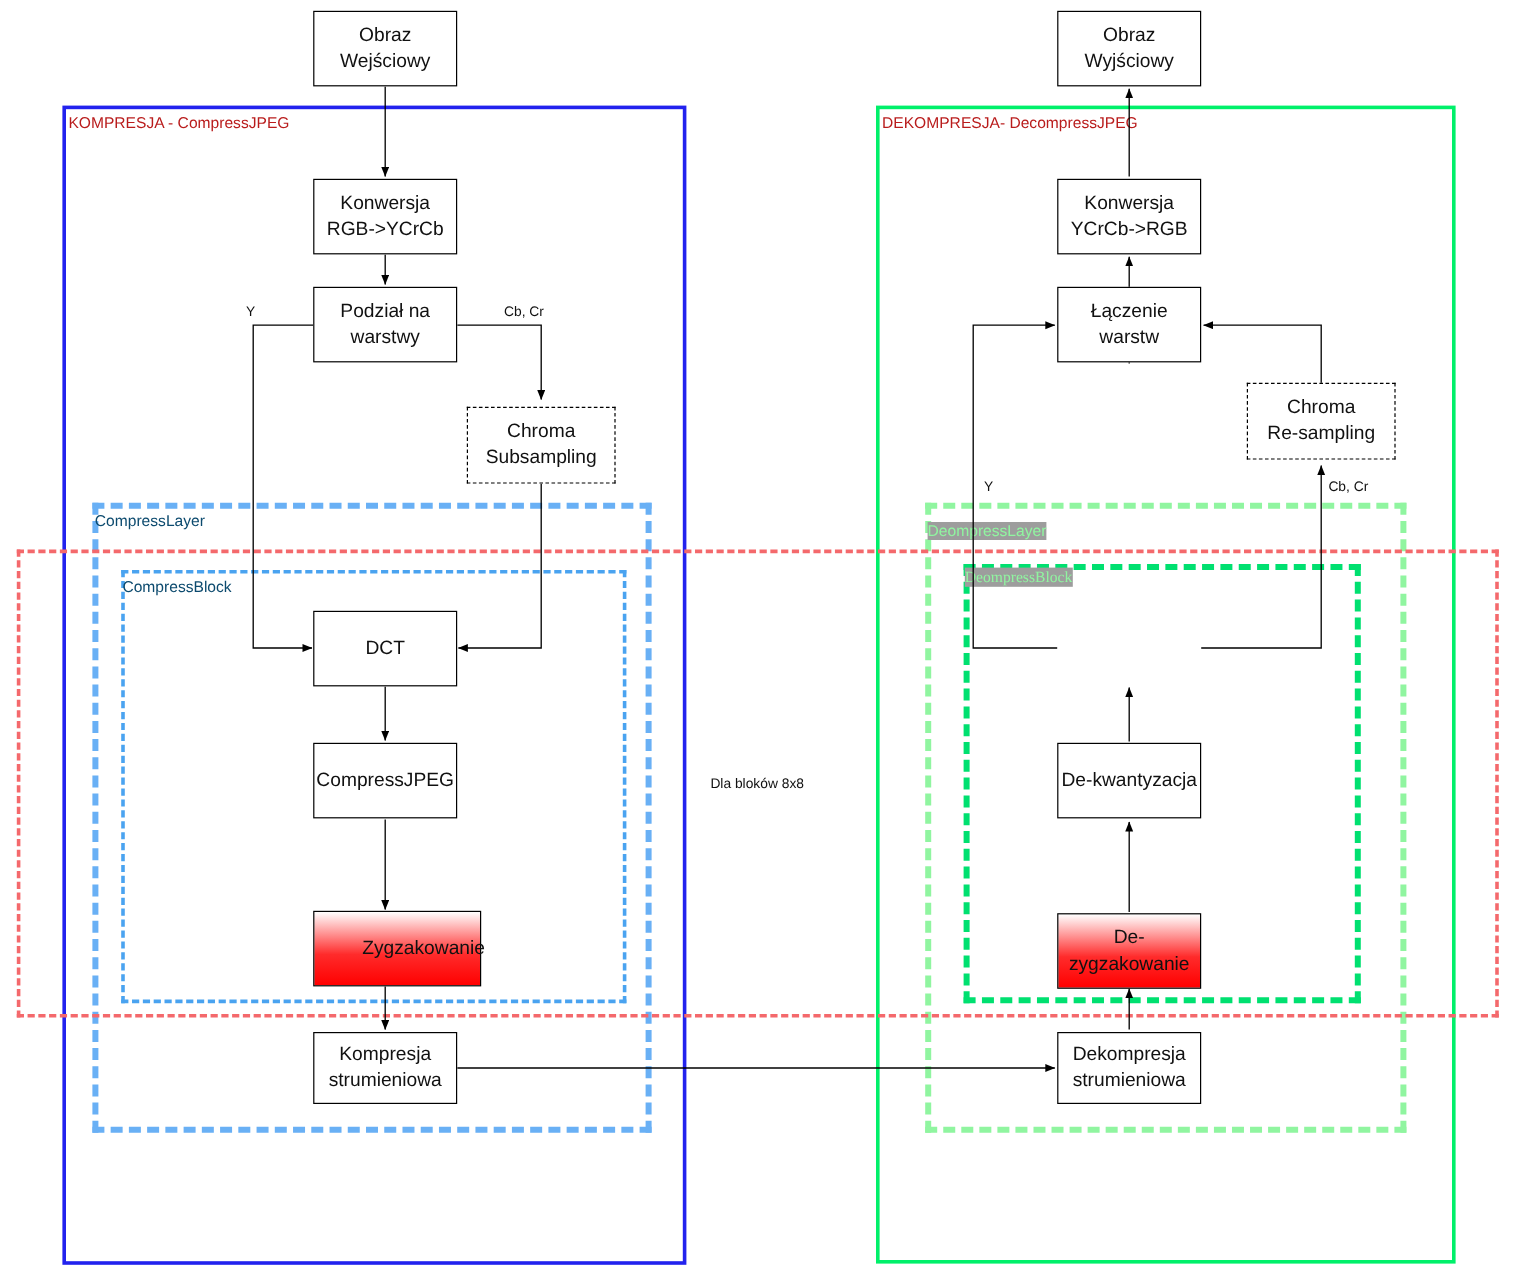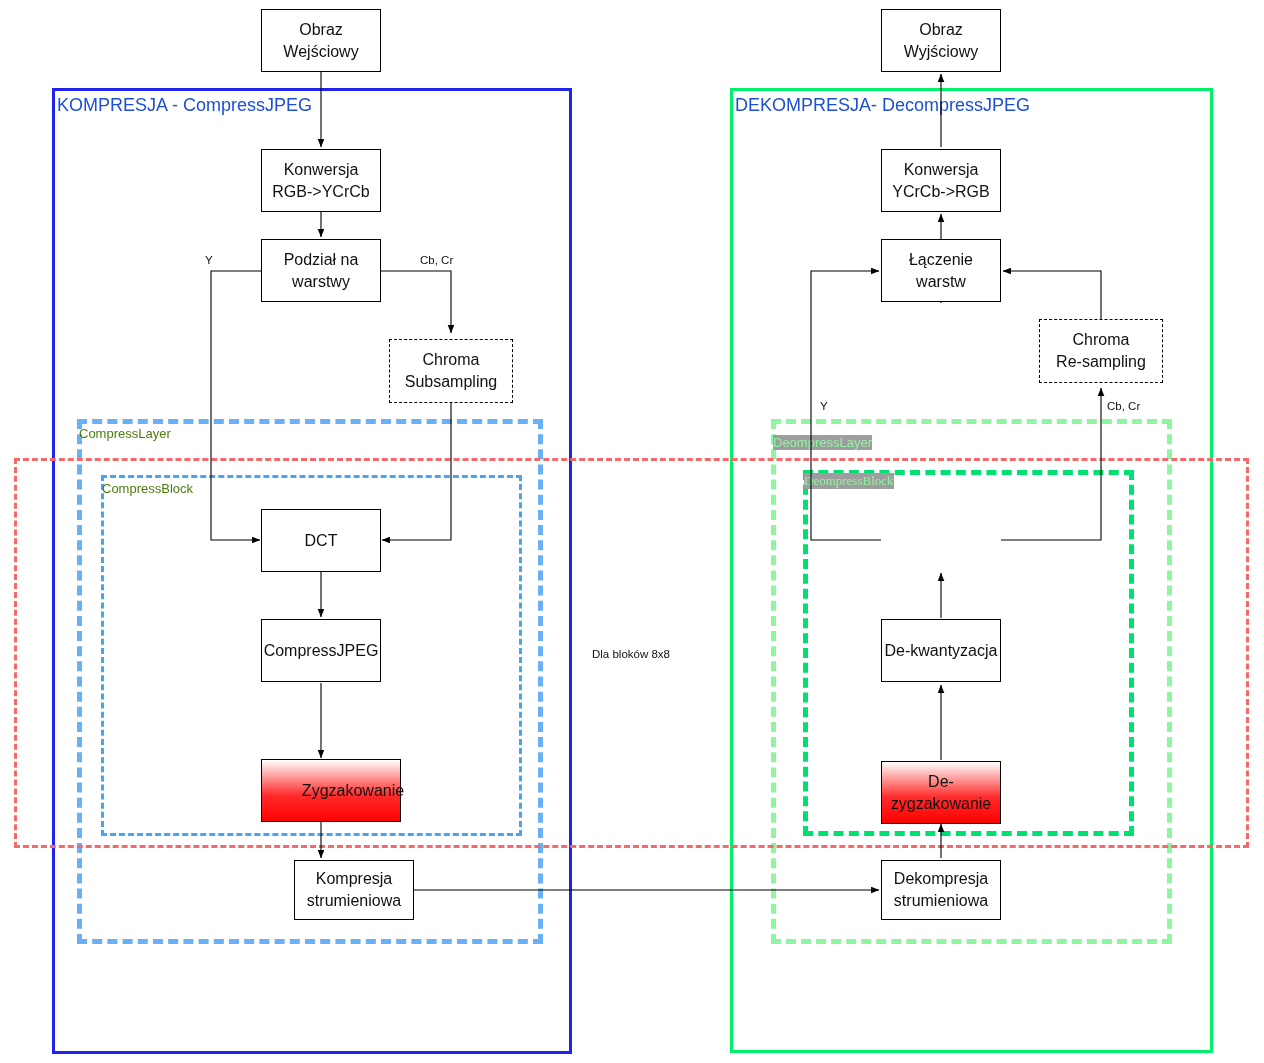--- a/index.html
+++ b/index.html
@@ -40,42 +40,42 @@
   }
   .container {
     position: absolute;
     box-sizing: border-box;
     background: transparent;
   }
   .container.blue   { border: 3px solid #2222ee; }
   .container.green  { border: 3px solid #00f06a; }
   .container-label {
     position: absolute;
-    font-size: 18px;
-    color: #1d4ed8;
+    font-size: 13px;
+    color: #b91c1c;
     white-space: nowrap;
   }
   .dashbox {
     position: absolute;
     box-sizing: border-box;
     background: transparent;
     pointer-events: none;
   }
   .dashbox.cl { border: 5px dashed #69b0f5; }
   .dashbox.cb { border: 3px dashed #4aa3f0; }
   .dashbox.dl { border: 5px dashed #90f5a0; }
   .dashbox.db { border: 5px dashed #00e070; }
   .dashbox.red { border: 3px dashed #f4696c; }
 
   .dash-label {
     position: absolute;
     font-size: 13px;
     white-space: nowrap;
   }
-  .dash-label.blue-lbl { color: #4d7c0f; text-align: center; }
+  .dash-label.blue-lbl { color: #0c4a6e; text-align: center; }
   .dash-label.green-lbl { color: #90f5a0; background: #9d9d9d; }
 
   .lbl {
     position: absolute;
     font-size: 11.5px;
     color: #111111;
     white-space: nowrap;
   }
   svg.edges {
     position: absolute;
@@ -169,21 +169,21 @@
 
   <div class="box dashed" style="left:389px; top:339px; width:124px; height:64px;">Chroma
 Subsampling</div>
 
   <div class="box" style="left:261px; top:509px; width:120px; height:63px;">DCT</div>
 
   <div class="box" style="left:261px; top:619px; width:120px; height:63px;">CompressJPEG</div>
 
   <div class="box redgrad" style="left:261px; top:759px; width:140px; height:63px;padding-left:44px;">Zygzakowanie</div>
 
-  <div class="box" style="left:261px; top:860px; width:120px; height:60px;margin-left:33px;">Kompresja
+  <div class="box" style="left:261px; top:860px; width:120px; height:60px;">Kompresja
 strumieniowa</div>
 
   <div class="box" style="left:881px; top:9px; width:120px; height:63px;">Obraz Wyjściowy</div>
 
   <div class="box" style="left:881px; top:149px; width:120px; height:63px;">Konwersja
 YCrCb-&gt;RGB</div>
 
   <div class="box" style="left:881px; top:239px; width:120px; height:63px;">Łączenie warstw</div>
 
   <div class="box dashed" style="left:1039px; top:319px; width:124px; height:64px;">Chroma

